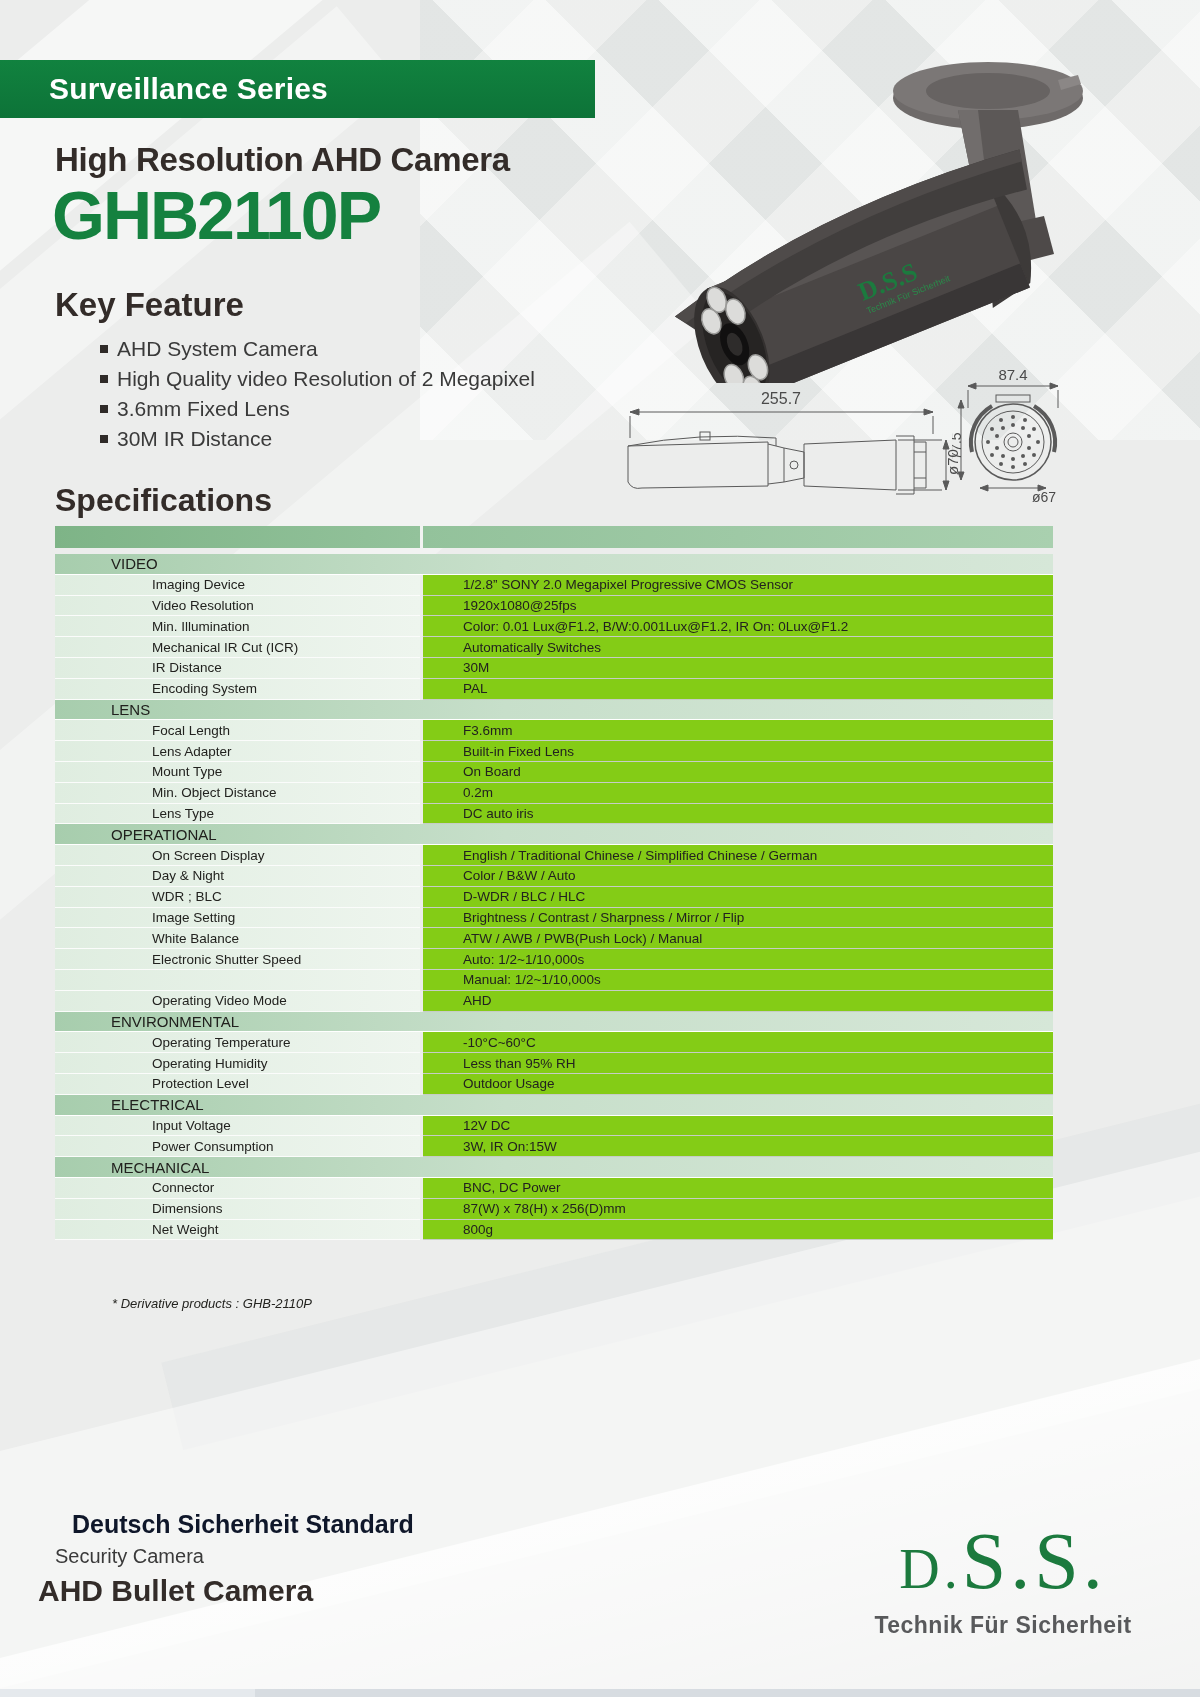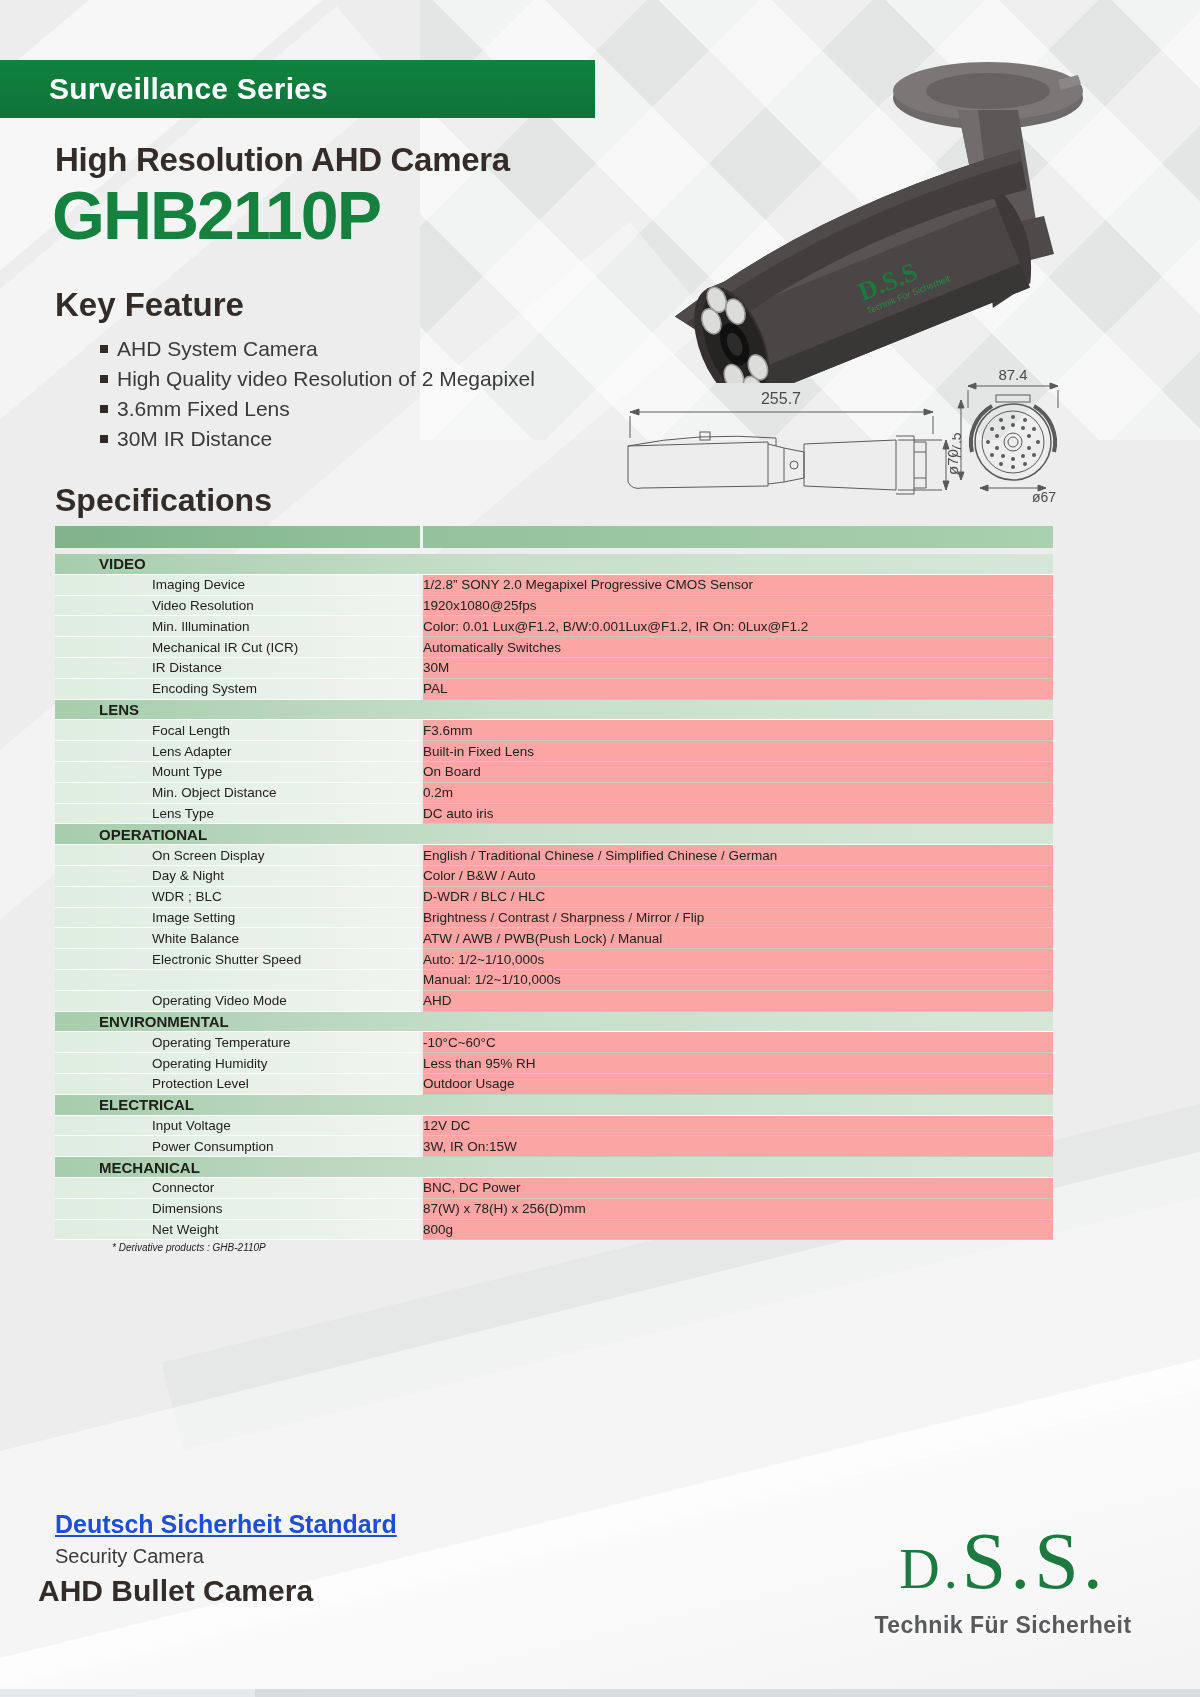--- a/index.html
+++ b/index.html
@@ -60,39 +60,39 @@
   .spec-title{left:55px;top:482px;font-size:32px;font-weight:700;color:#332c29;}
   .spec-table{left:55px;top:526px;width:998px;}
   .tbl-head{display:flex;height:22px;margin-bottom:6px;}
   .tbl-head .hl{width:365px;margin-right:3px;background:linear-gradient(90deg,#7eb487,#93c29b);}
   .tbl-head .hr{flex:1;background:linear-gradient(90deg,#93c29b,#a9d0af);}
   .sec-row{
     height:20.8px;box-sizing:border-box;display:flex;align-items:center;
     background:linear-gradient(90deg,#a7cdad 0%,#c7dfca 45%,#d6e7d8 100%);
     border-bottom:1px solid #fff;
   }
-  .sec-name{padding-left:44px;font-size:15px;font-weight:700;color:#20201d;}
+  .sec-name{padding-left:56px;font-size:15px;font-weight:400;color:#20201d;}
   .spec-row{height:20.8px;display:flex;}
   .spec-row .lbl{
     width:365px;margin-right:3px;box-sizing:border-box;
     background:linear-gradient(90deg,#dfede0,#eef5ee);
     border-bottom:1px solid #fbfcfb;
     display:flex;align-items:center;padding-left:97px;
     font-size:13.5px;color:#22221f;
   }
   .spec-row .val{
-    flex:1;box-sizing:border-box;background:#fca5a5;
+    flex:1;box-sizing:border-box;background:#84cc16;
     border-bottom:1px solid #c6ccc6;
-    display:flex;align-items:center;
+    display:flex;align-items:center;padding-left:40px;
     font-size:13.5px;color:#22221f;white-space:nowrap;
   }
-  .footnote{left:112px;top:1242px;font-size:10px;font-style:italic;color:#23231f;text-align:center;}
-
-  
-  .f-standard{left:55px;top:1510px;font-size:25px;font-weight:700;color:#1d4ed8;text-decoration:underline;}
+  .footnote{left:112px;top:1296px;font-size:13px;font-style:italic;color:#23231f;text-align:center;}
+
+  
+  .f-standard{left:72px;top:1510px;font-size:25px;font-weight:700;color:#0f172a;}
   .f-category{left:55px;top:1545px;font-size:20px;color:#3a3a3a;}
   .f-product{left:38px;top:1574px;font-size:30px;font-weight:700;color:#332c29;}
   .logo{
     left:858px;top:1516px;width:290px;display:flex;align-items:baseline;justify-content:center;
     font-family:"Liberation Serif",serif;color:#1c7a3e;letter-spacing:4px;
   }
   .logo .ld{font-size:56px;}
   .logo .ls{font-size:80px;}
   .logo-tagline{
     left:858px;top:1612px;width:290px;text-align:center;

